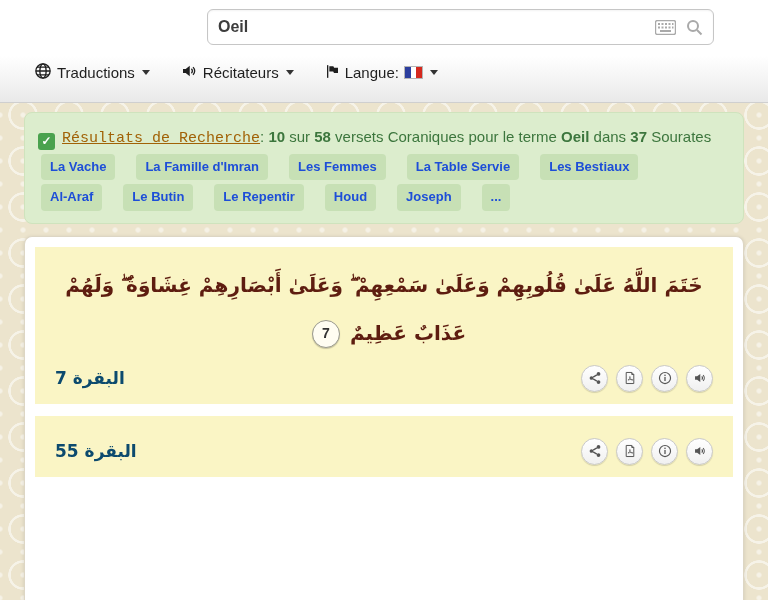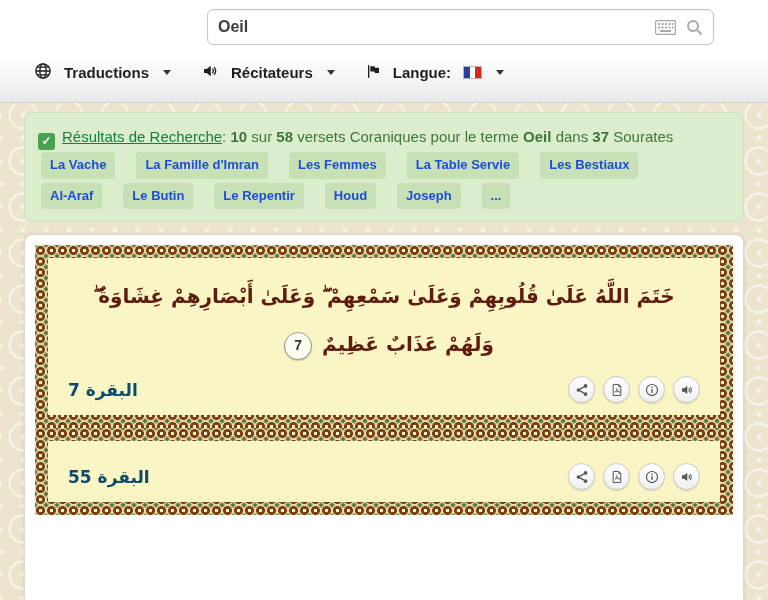--- a/index.html
+++ b/index.html
@@ -36,22 +36,22 @@
   .searchbox input {
     flex:1; border:none; outline:none; font-family:"Liberation Sans",sans-serif;
     font-size:16px; font-weight:700; color:#3d3d3d; background:transparent;
   }
   .sb-icon { display:flex; align-items:center; margin-left:10px; color:#a9a9a9; }
   .navrow {
     position:absolute; left:34px; top:62px;
     display:flex; align-items:center; gap:30px;
   }
   .navitem {
-    display:flex; align-items:center; gap:12px; cursor:pointer;
-    font-size:15px; font-weight:700; color:#1f1f1f;
+    display:flex; align-items:center; gap:5px; cursor:pointer;
+    font-size:15px; font-weight:400; color:#1f1f1f;
   }
   .caret {
     display:inline-block; width:0; height:0; margin-left:2px;
     border-left:4px solid transparent; border-right:4px solid transparent;
     border-top:5px solid #333;
   }
   .fr-flag {
     display:inline-block; width:19px; height:13px; border:1px solid #b5b5b5;
     background:linear-gradient(to right,#2c3e9e 0 33%,#ffffff 33% 66%,#d5281e 66% 100%);
   }
@@ -60,39 +60,39 @@
   .alert {
     margin:9px 24px 0; padding:10px 13px;
     background:#dcedcd; border:1px solid #cfe3bd; border-radius:8px;
     color:#3c763d; font-size:15px; line-height:1.8;
   }
   .checkbox {
     display:inline-flex; width:17px; height:17px; border-radius:3px;
     background:#4aa24e; color:#fff; font-size:12px; font-weight:700;
     align-items:center; justify-content:center; vertical-align:-3px; margin-right:7px;
   }
-  .alert a.rlink { color:#15803d; font-weight:400; text-decoration:underline; cursor:pointer; }
+  .alert a.rlink { color:#a16207; font-weight:400; text-decoration:underline; cursor:pointer;font-family:Liberation Mono, monospace; }
   .alert b { font-weight:700; }
   .badge {
     display:inline-block; background:#c7e0b5; color:#1d4ed8;
     font-size:13px; font-weight:700; padding:1px 9px 2px; border-radius:4px;
     margin:2px 18px 2px 3px; cursor:pointer; white-space:nowrap;
   }
 
   
   .container {
     margin:12px 24px 0; height:400px; background:#fff;
     border:1px solid #ddd6c4; border-bottom:none; border-radius:8px 8px 0 0;
     box-shadow:0 1px 4px rgba(0,0,0,.12);
     padding:10px; overflow:hidden;
   }
 
   
   .ayah-frame {
-    padding:13px; border-radius:2px;
+    margin-bottom:12px; border-radius:2px;
     background-color:#ead9b0;
     background-image:
       radial-gradient(circle, #f8efc9 0 1.6px, #7a4213 1.6px 4.3px, rgba(0,0,0,0) 4.6px),
       radial-gradient(circle, #55742f 0 2px, rgba(0,0,0,0) 2.3px);
     background-size:11px 11px, 11px 11px;
     background-position:0 0, 5.5px 5.5px;
   }
   .ayah-inner { background:#faf5c5; padding:14px 20px 8px; }
   .arabic {
     direction:rtl; text-align:center;

